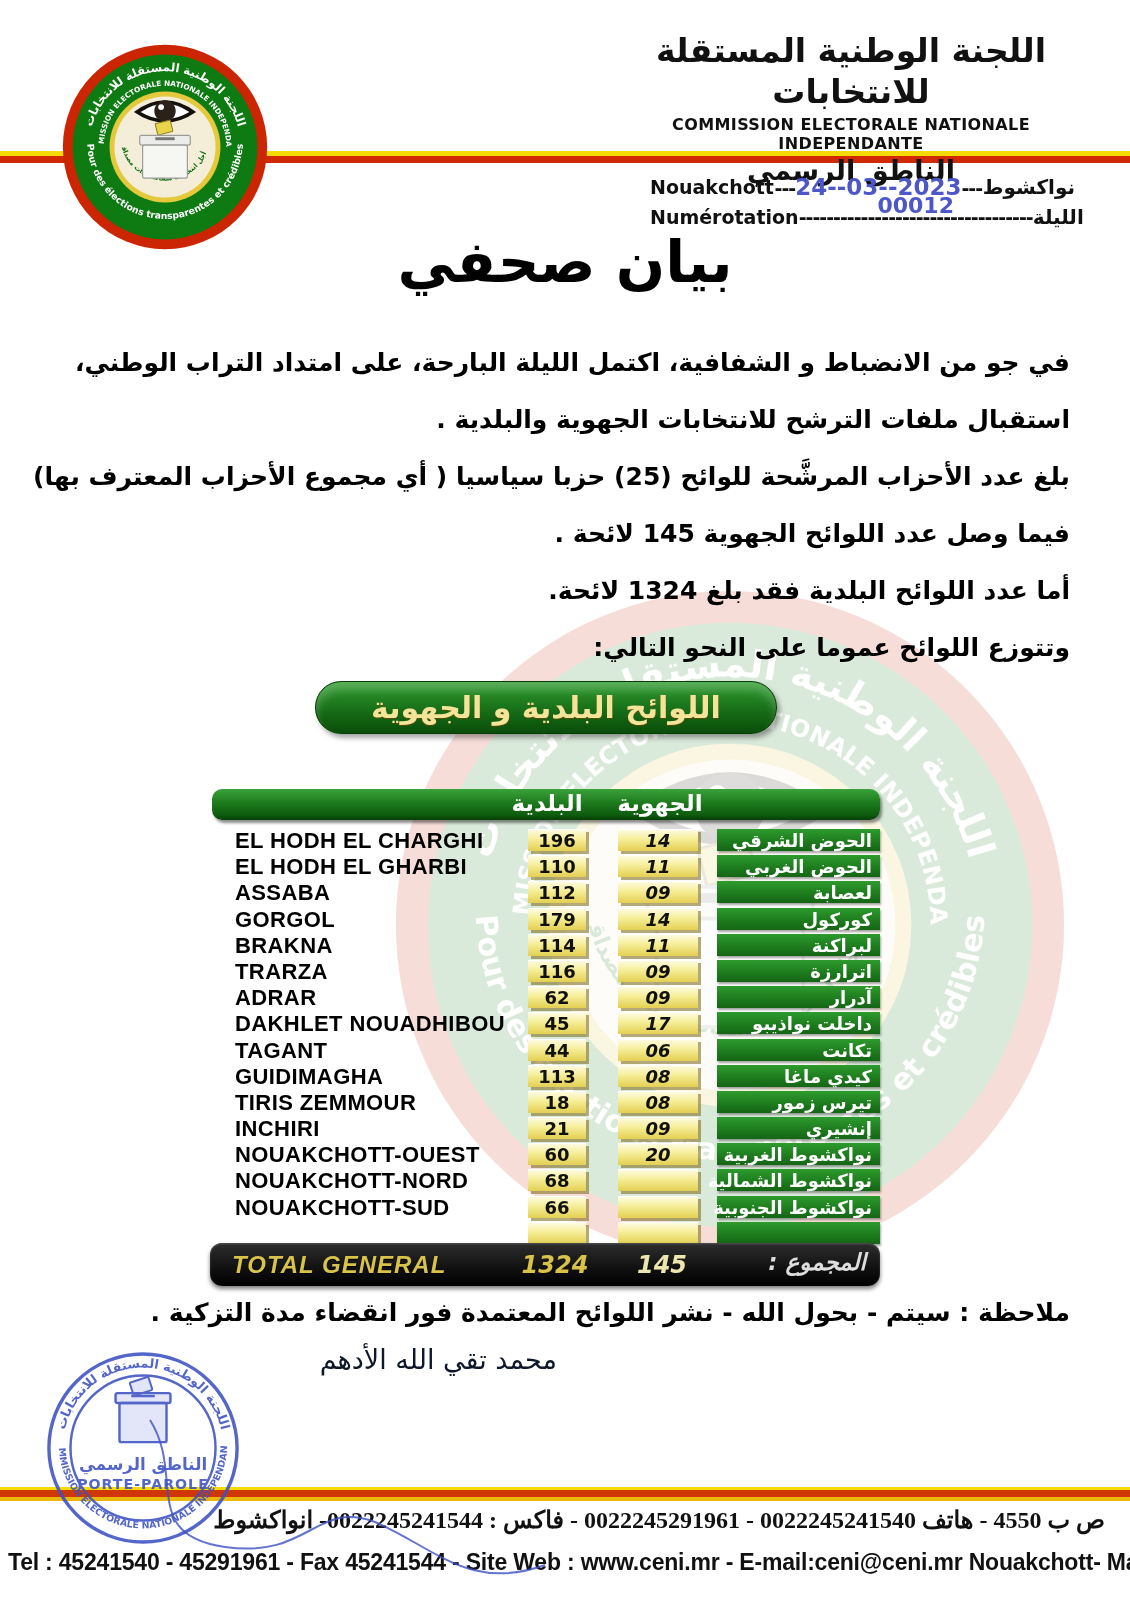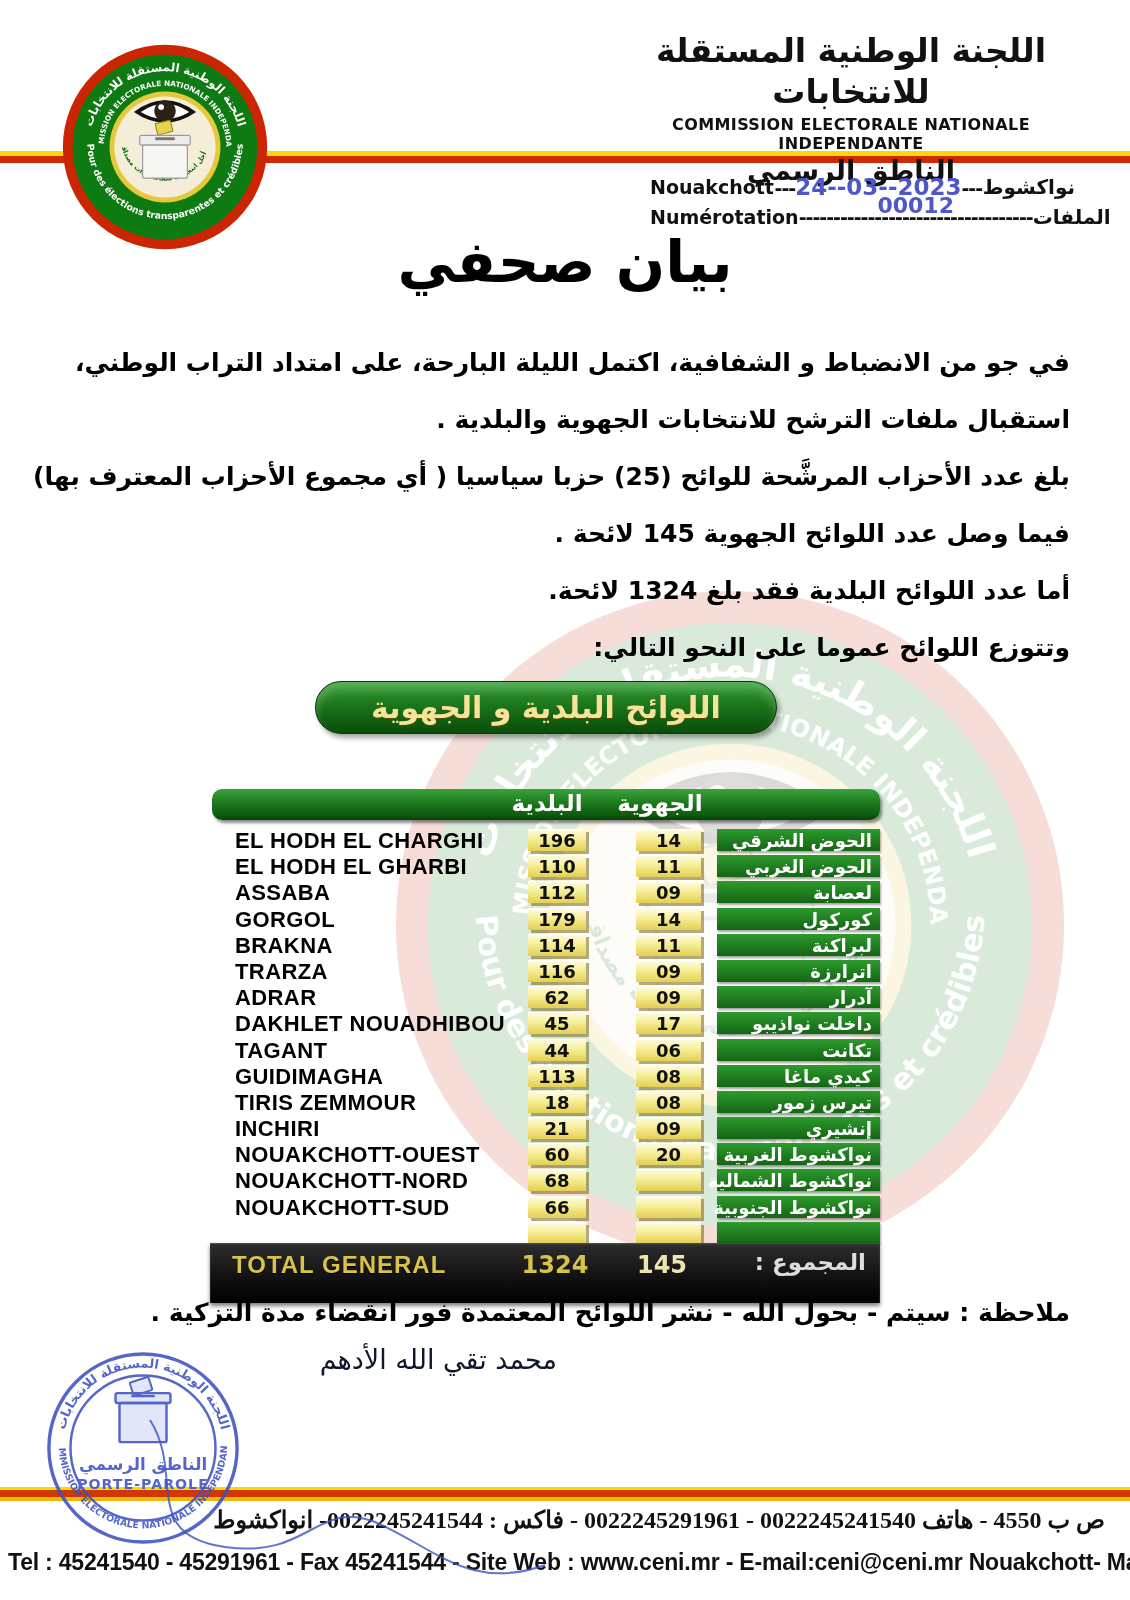--- a/index.html
+++ b/index.html
@@ -46,28 +46,28 @@
   .colhead.mun{left:335px;}
   .colhead.reg{left:448px;}
   .rows{position:absolute;left:210px;top:822px;width:670px;z-index:2;margin-top:6px;}
   .trow{position:relative;height:26.2px;}
   .rname{position:absolute;left:25px;top:0;font-size:22px;font-weight:bold;color:#000;
          font-family:"Liberation Sans",sans-serif;letter-spacing:.4px;white-space:nowrap;}
   .ybox{position:absolute;top:1px;width:58px;height:22px;text-align:center;font-size:18px;font-weight:bold;color:#111;
         background:linear-gradient(180deg,#fffce8 0%,#f6ef9a 45%,#e3cf52 100%);
         box-shadow:3px 3px 0 rgba(120,100,20,.55),inset 0 1px 0 #fff;line-height:23px;}
   .ybox.c1{left:318px;}
-  .ybox.c2{left:426px;width:65px;}
+  .ybox.c2{left:408px;width:80px;font-style:italic;}
   .gcell{position:absolute;left:507px;top:1px;width:163px;height:22px;direction:rtl;text-align:right;
          padding-right:8px;box-sizing:border-box;font-size:18px;font-weight:bold;color:#fff;line-height:23px;
          background:linear-gradient(180deg,#2d9b2d 0%,#1d7a1d 60%,#156515 100%);
          box-shadow:1px 2px 2px rgba(0,0,0,.35);white-space:nowrap;padding-left:44px;}
-  .totalbar{position:absolute;left:210px;top:1243px;width:670px;height:60px;z-index:2;border-radius:0;
+  .totalbar{position:absolute;left:210px;top:1243px;width:670px;height:43px;z-index:2;border-radius:12px;
          background:linear-gradient(180deg,#2e2e2e 0%,#101010 60%,#000 100%);
-         box-shadow:0 3px 4px rgba(0,0,0,.5),inset 0 1px 2px #555;}
+         box-shadow:0 3px 4px rgba(0,0,0,.5),inset 0 1px 2px #555;font-style:italic;}
   .totalbar .tg{position:absolute;left:22px;top:8px;font-size:24px;font-weight:bold;color:#d8c24a;
          letter-spacing:1px;text-shadow:0 1px 1px #000;font-family:"Liberation Sans",sans-serif;}
   .totalbar .t1{position:absolute;left:345px;top:8px;transform:translateX(-50%);font-size:24px;font-weight:bold;color:#d8c24a;}
   .totalbar .t2{position:absolute;left:452px;top:8px;transform:translateX(-50%);font-size:24px;font-weight:bold;color:#ece5ae;}
   .totalbar .tar{position:absolute;right:14px;top:6px;font-size:23px;font-weight:bold;color:#ddd;direction:rtl;}
   
   .note{position:absolute;top:1298px;right:60px;left:60px;direction:rtl;text-align:right;
         font-size:25px;font-weight:bold;color:#000;z-index:2;white-space:nowrap;}
   .sig{position:absolute;top:1344px;right:573px;direction:rtl;font-size:27px;font-weight:normal;color:#0f172a;z-index:2;white-space:nowrap;}
   
@@ -139,21 +139,21 @@
         <span class="dash">---</span><span class="blue">24--03--2023</span><span class="dash">---</span>
       </span>
       <span class="ar">نواكشوط</span>
     </div>
     <div class="date-line">
       <span class="b">Numérotation</span>
       <span class="dashwrap">
         <span class="dash">----------------------------------</span>
         <span class="blue num">00012</span>
       </span>
-      <span class="ar">الملفات</span>
+      <span class="ar">الليلة</span>
     </div>
   </div>
 
   <h1 class="title">بيان صحفي</h1>
 
   <div class="body-lines">
       <div class="bline">في جو من الانضباط و الشفافية، اكتمل الليلة  البارحة، على امتداد التراب الوطني،</div>
       <div class="bline">استقبال ملفات الترشح للانتخابات الجهوية والبلدية .</div>
       <div class="bline">بلغ عدد الأحزاب المرشَّحة للوائح (25) حزبا سياسيا ( أي مجموع الأحزاب المعترف بها)</div>
       <div class="bline">فيما وصل عدد اللوائح الجهوية  145 لائحة .</div>

